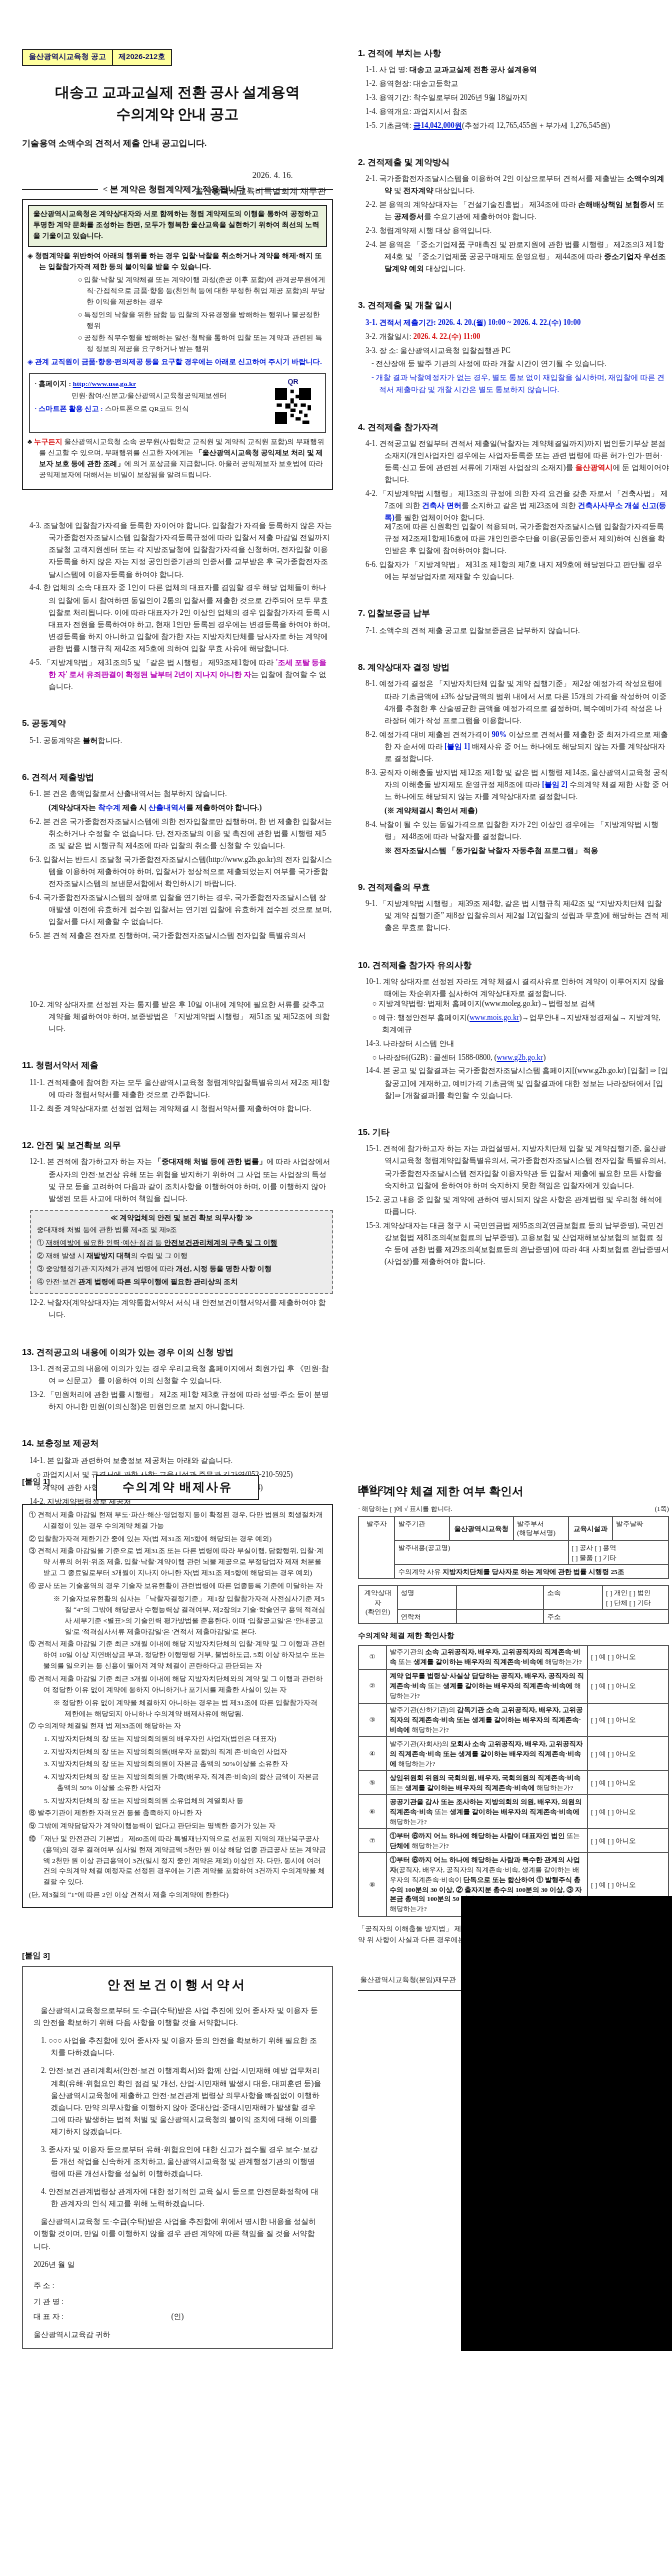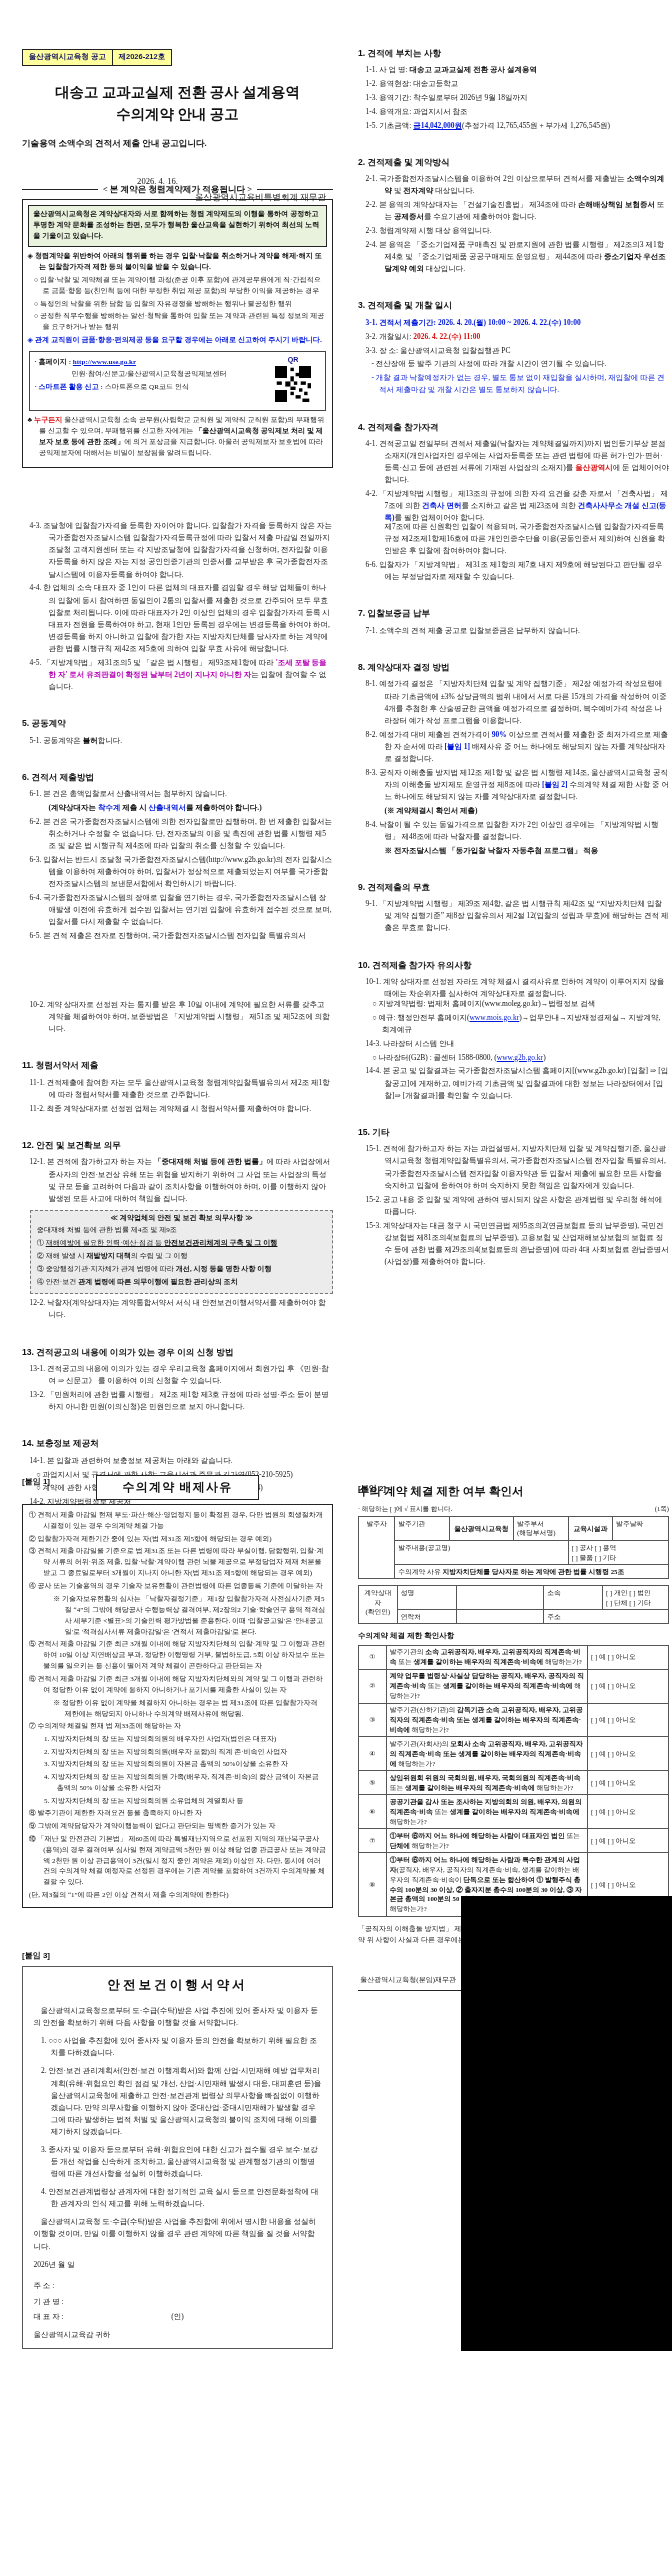--- a/index.html
+++ b/index.html
@@ -17,35 +17,35 @@
   .link{color:#0018d8;text-decoration:underline;}
   .para{margin:0 0 1.7px 0;}
   .h{font-family:"Liberation Sans","DejaVu Sans",sans-serif;font-weight:700;font-size:8.6px;margin-top:24px;margin-bottom:3.5px;}
   .h:first-child{margin-top:0;}
   .sp{margin-top:5.8px;}
   .n1{padding-left:26.5px;text-indent:-19px;}
   .n2{padding-left:26.5px;}
   .dash{padding-left:21px;text-indent:-7.5px;}
   .cir{padding-left:24px;text-indent:-9.8px;}
   .b1{padding-left:11.5px;text-indent:-11.5px;font-family:"Liberation Sans","DejaVu Sans",sans-serif;font-weight:700;}
-  .c1{padding-left:15px;text-indent:-8.6px;}
+  .c1{padding-left:15px;text-indent:-8.6px;margin-left:44px;}
   .clv{padding-left:11.5px;text-indent:-11.5px;}
   .a1{padding-left:14.4px;text-indent:-14.4px;}
   .a2{padding-left:28px;text-indent:-12.7px;}
   .a3{padding-left:36px;text-indent:-11.5px;}
   .p3{padding-left:17.3px;text-indent:-9.8px;margin-bottom:5.8px;}
   .pp{text-indent:7px;margin-bottom:5.8px;}
   .ctr{text-align:left;}
   
   .badge{display:inline-flex;border:1.2px solid #222;background:#ffff9e;font-family:"Liberation Sans","DejaVu Sans",sans-serif;font-weight:700;font-size:7.5px;color:#101060;}
   .badge span{padding:1.2px 5.8px;}
   .badge span:first-child{border-right:1.2px solid #222;}
   .doc-title{margin-top:15px;text-align:center;font-size:14.4px;font-weight:700;line-height:1.55;}
   .intro{margin-top:11.5px;font-size:8.6px;font-weight:700;}
-  .date-line{margin-top:24px;text-align:center;padding-right:40px;font-size:8.6px;}
+  .date-line{margin-top:18px;text-align:right;padding-right:40px;font-size:8.6px;}
   .issuer-line{margin-top:2px;text-align:right;padding-right:7px;font-size:8.6px;}
   
   .integrity-head{display:flex;align-items:center;gap:4.6px;font-size:8.6px;font-weight:700;}
   .integrity-head .rule{flex:1;border-top:1.2px solid #222;height:0;}
   .integrity-box{border:1.2px solid #222;margin-top:2.3px;padding:4.6px 4.6px 5.8px 4.6px;font-size:7.1px;line-height:1.55;}
   .green-box{border:0.9px solid #222;background:#e9f2dc;padding:3.5px 4.6px;font-family:"Liberation Sans","DejaVu Sans",sans-serif;font-weight:700;margin-bottom:4.6px;}
   .report-box{border:0.7px solid #444;margin:4.6px 1.2px 4.6px 1.2px;padding:3.5px 4.6px;display:flex;}
   .report-left{flex:1;}
   .report-left .rl{margin:1.7px 0;}
   .qr-wrap{width:55px;text-align:center;}

